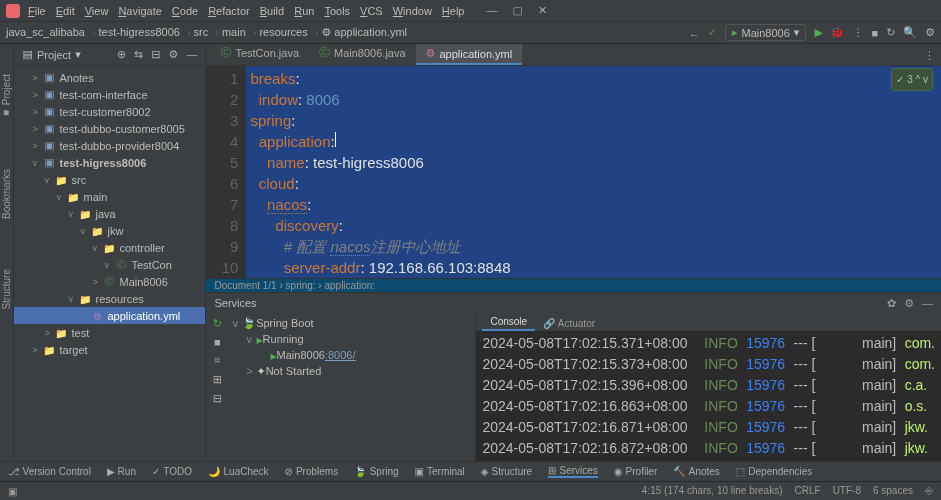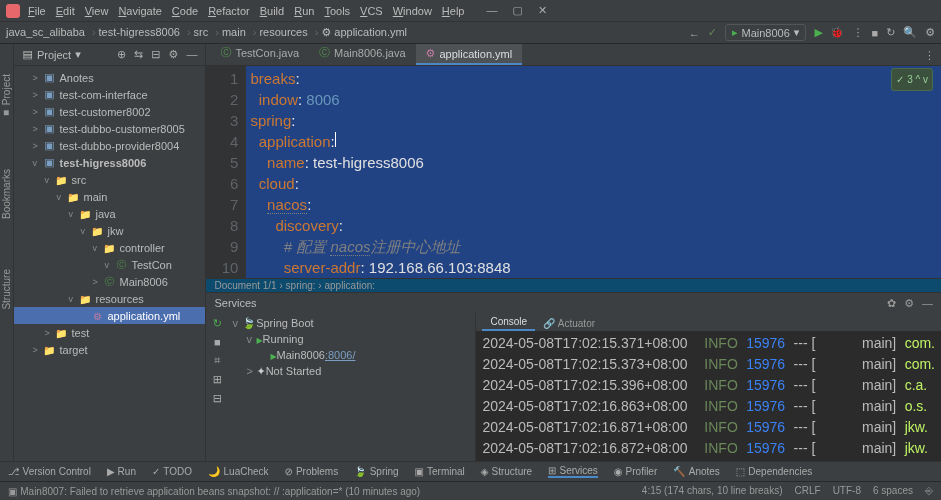--- a/index.html
+++ b/index.html
@@ -366,21 +366,20 @@
       <span>Anotes</span>
     </div>
     <div class="item ">
       <span>⬚</span>
       <span>Dependencies</span>
     </div>
   </div>
 
 <div class="statusbar">
   <span>▣</span>&nbsp;
-  <span>Main8007: Failed to retrieve application beans snapshot: // :application=* (10 minutes ago)</span>
   <div class="right" id="statusright">
       <span>4:15 (174 chars, 10 line breaks)</span>
       <span>CRLF</span>
       <span>UTF-8</span>
       <span>6 spaces</span>
       <span>⎆</span>
     </div>
 </div>
 
 </body></html>

